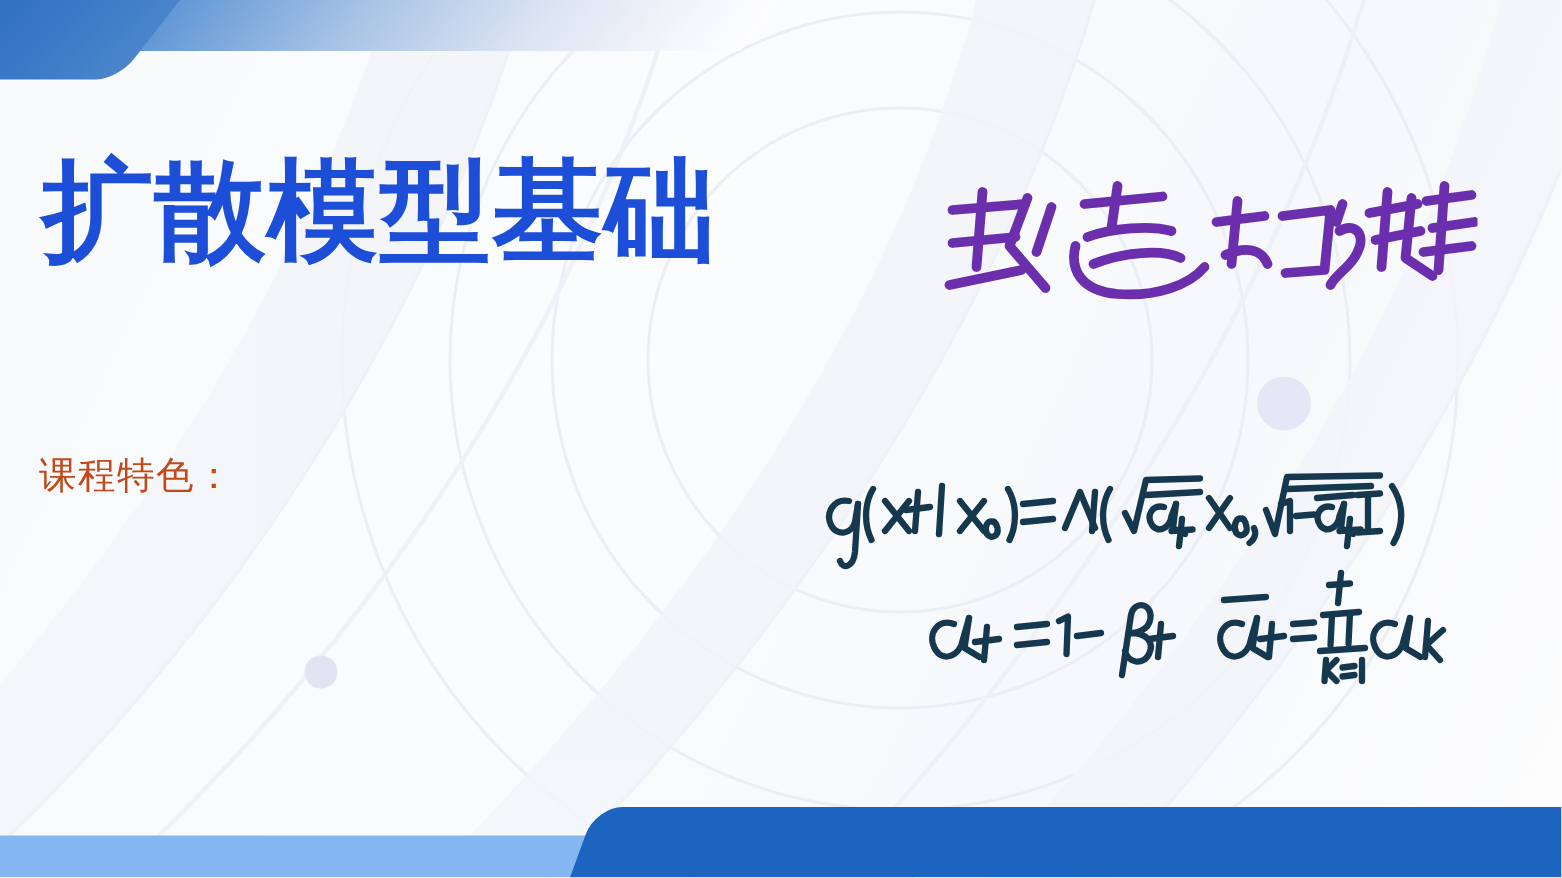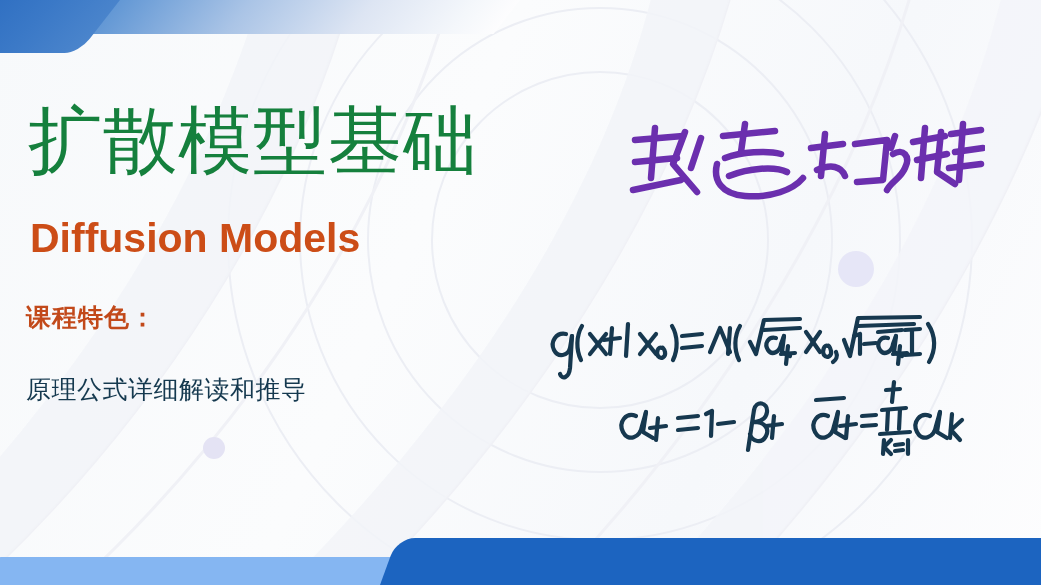--- a/index.html
+++ b/index.html
@@ -86,43 +86,43 @@
     transform: skewX(-20deg);
     transform-origin: bottom left;
   }
 
   
   .title-cn {
     position: absolute;
     left: 28px;
     top: 104px;
     font-size: 74px;
-    font-weight: 400;
+    font-weight: 700;
     line-height: 1;
-    color: #15803d;
+    color: #1d4ed8;
     letter-spacing: 1px;
     white-space: nowrap;
   }
   .title-en {
     position: absolute;
     left: 30px;
     top: 218px;
     font-size: 41px;
     font-weight: 700;
     line-height: 1;
     color: #cc4d17;
     letter-spacing: 0px;
     white-space: nowrap;
   }
   .feature-head {
     position: absolute;
     left: 26px;
     top: 305px;
     font-size: 25px;
-    font-weight: 700;
+    font-weight: 400;
     line-height: 1;
     color: #c2491a;
     letter-spacing: 1px;
     white-space: nowrap;
   }
   .feature-list {
     position: absolute;
     left: 26px;
     top: 372px;
     font-size: 25px;
@@ -190,25 +190,23 @@
 
   <div class="dot dot-1"></div>
   <div class="dot dot-2"></div>
 
   <div class="tl-band"></div>
   <div class="tl-block"></div>
   <div class="bl-bar"></div>
   <div class="br-block"></div>
 
   <div class="title-cn">扩散模型基础</div>
-  <div class="title-en">Diffusion Models</div>
 
   <div class="feature-head">课程特色：</div>
   <div class="feature-list">
-    <div>原理公式详细解读和推导</div>
   </div>
 
   <div class="handwriting" role="img" aria-label="致远知识库">
     <svg width="360" height="95" viewBox="0 0 360 95" fill="none" stroke="#6b2fae" stroke-width="6.5" stroke-linecap="round" stroke-linejoin="round">
 
       <path d="M 10 22 L 58 18"></path>
       <path d="M 30 10 L 26 60"></path>
       <path d="M 10 44 L 52 40"></path>
       <path d="M 8 72 L 56 62"></path>
       <path d="M 60 14 L 48 46 L 72 74"></path>

